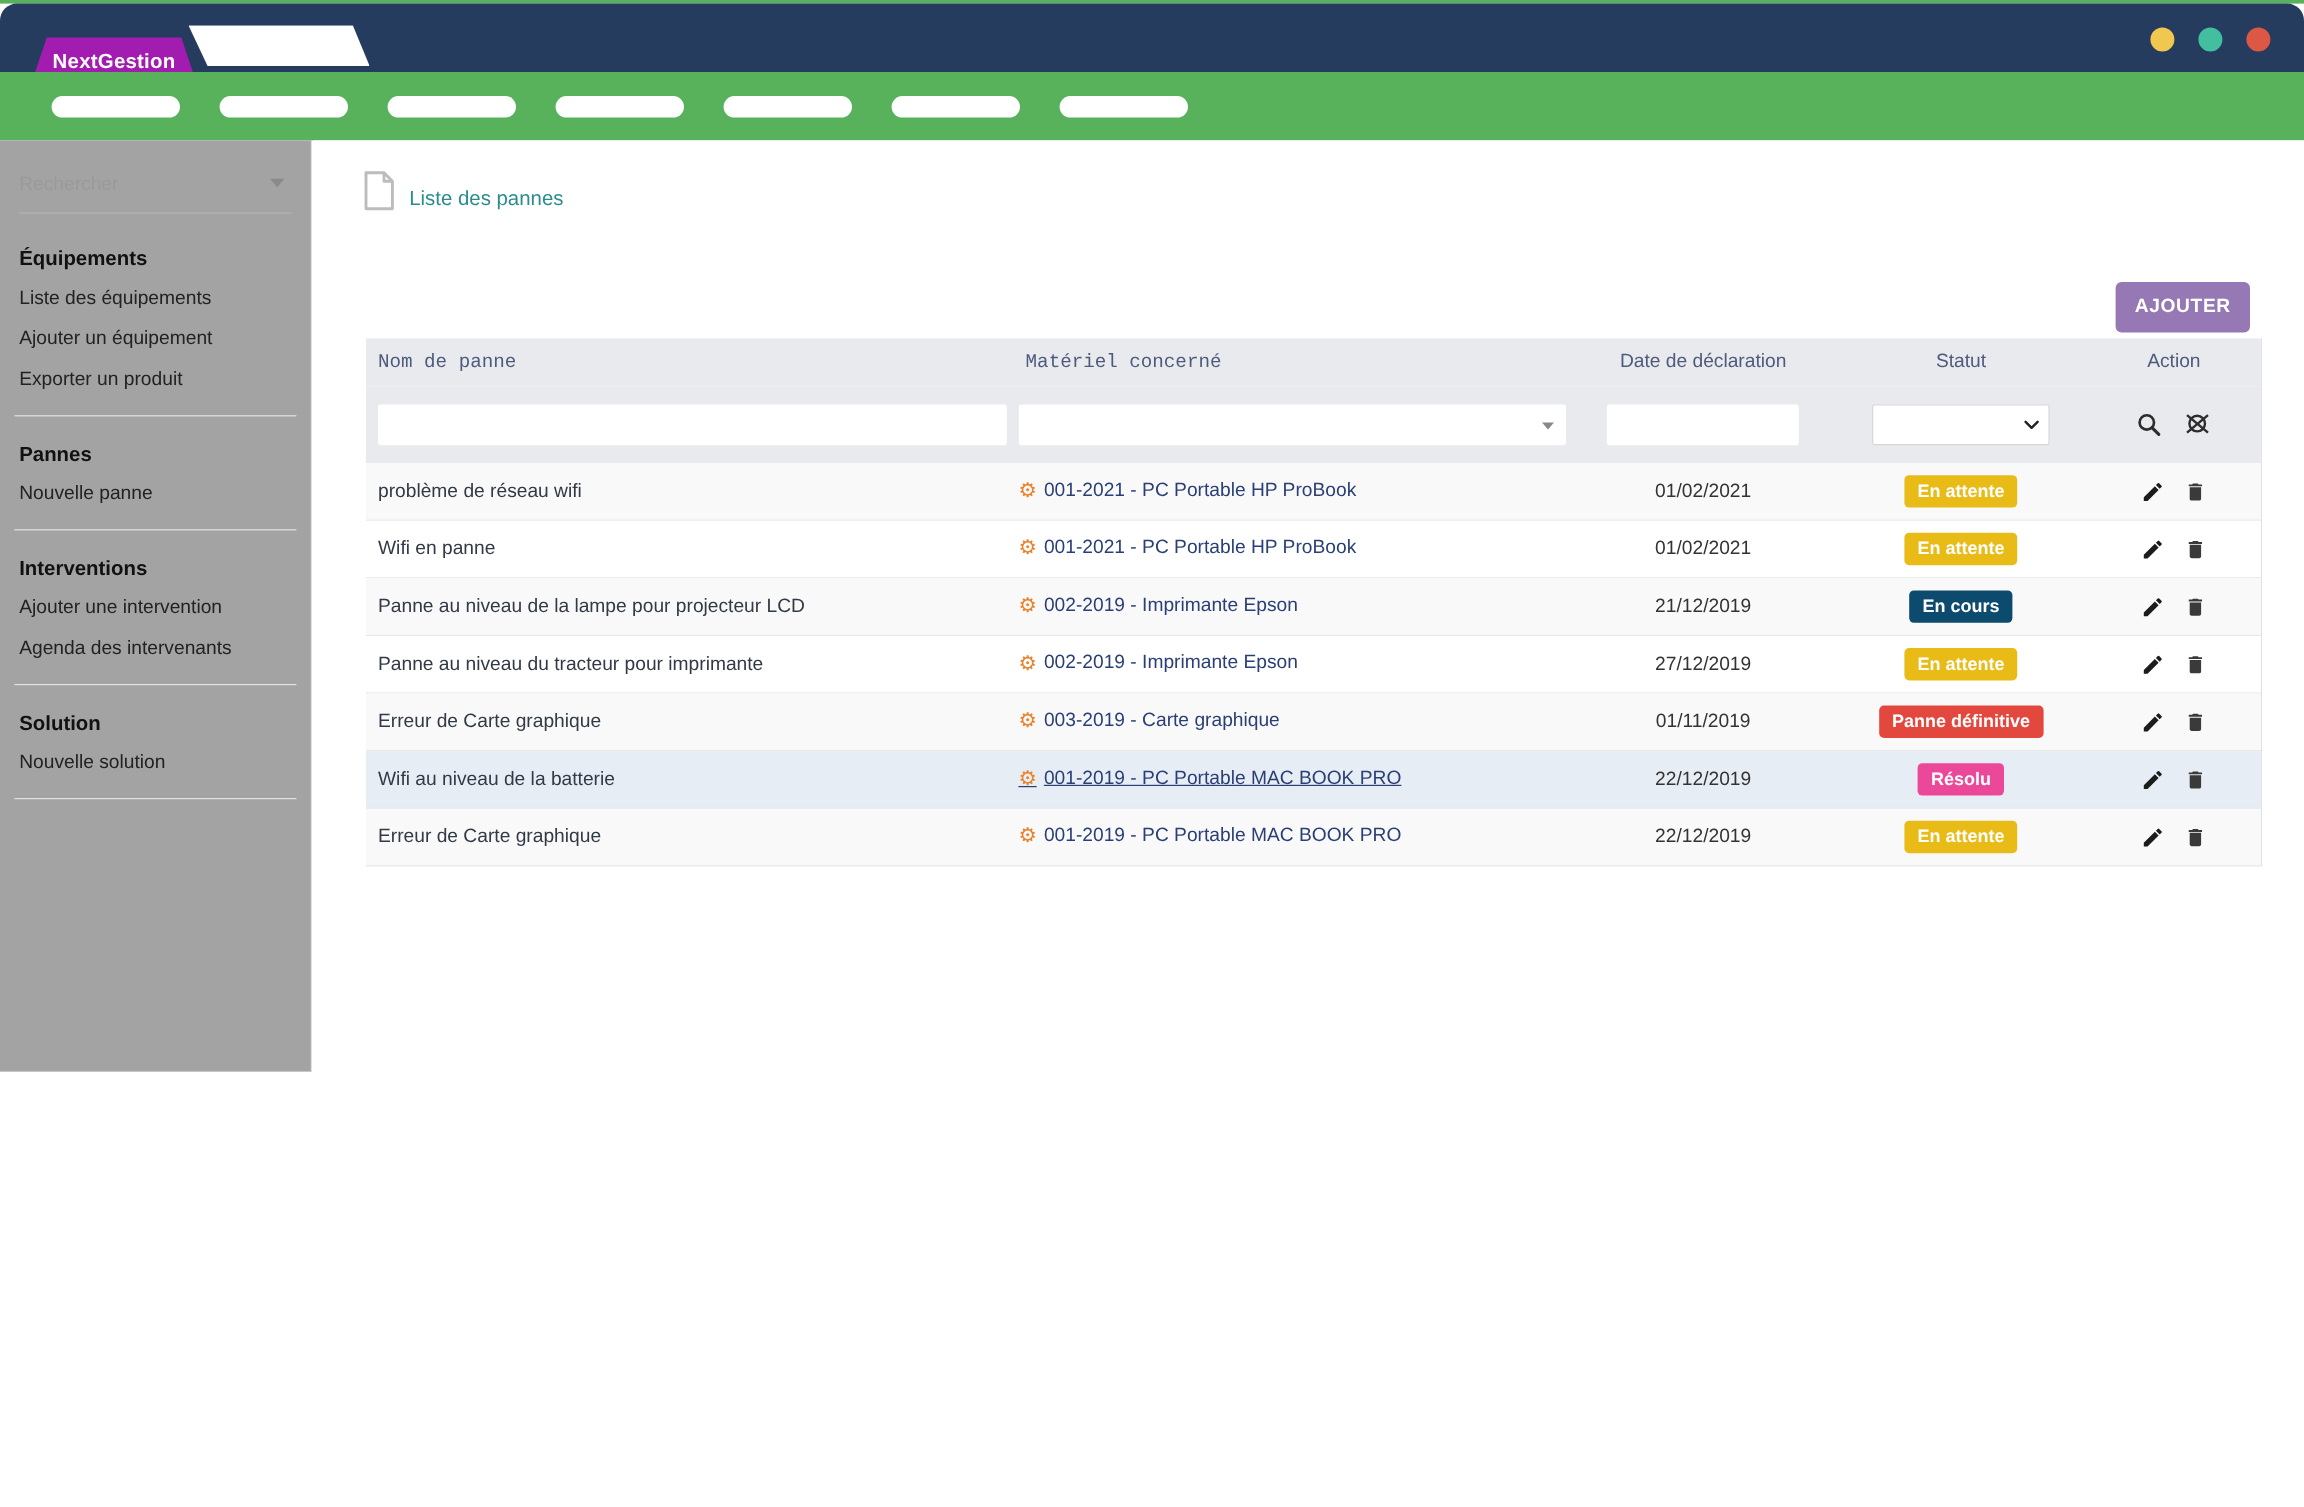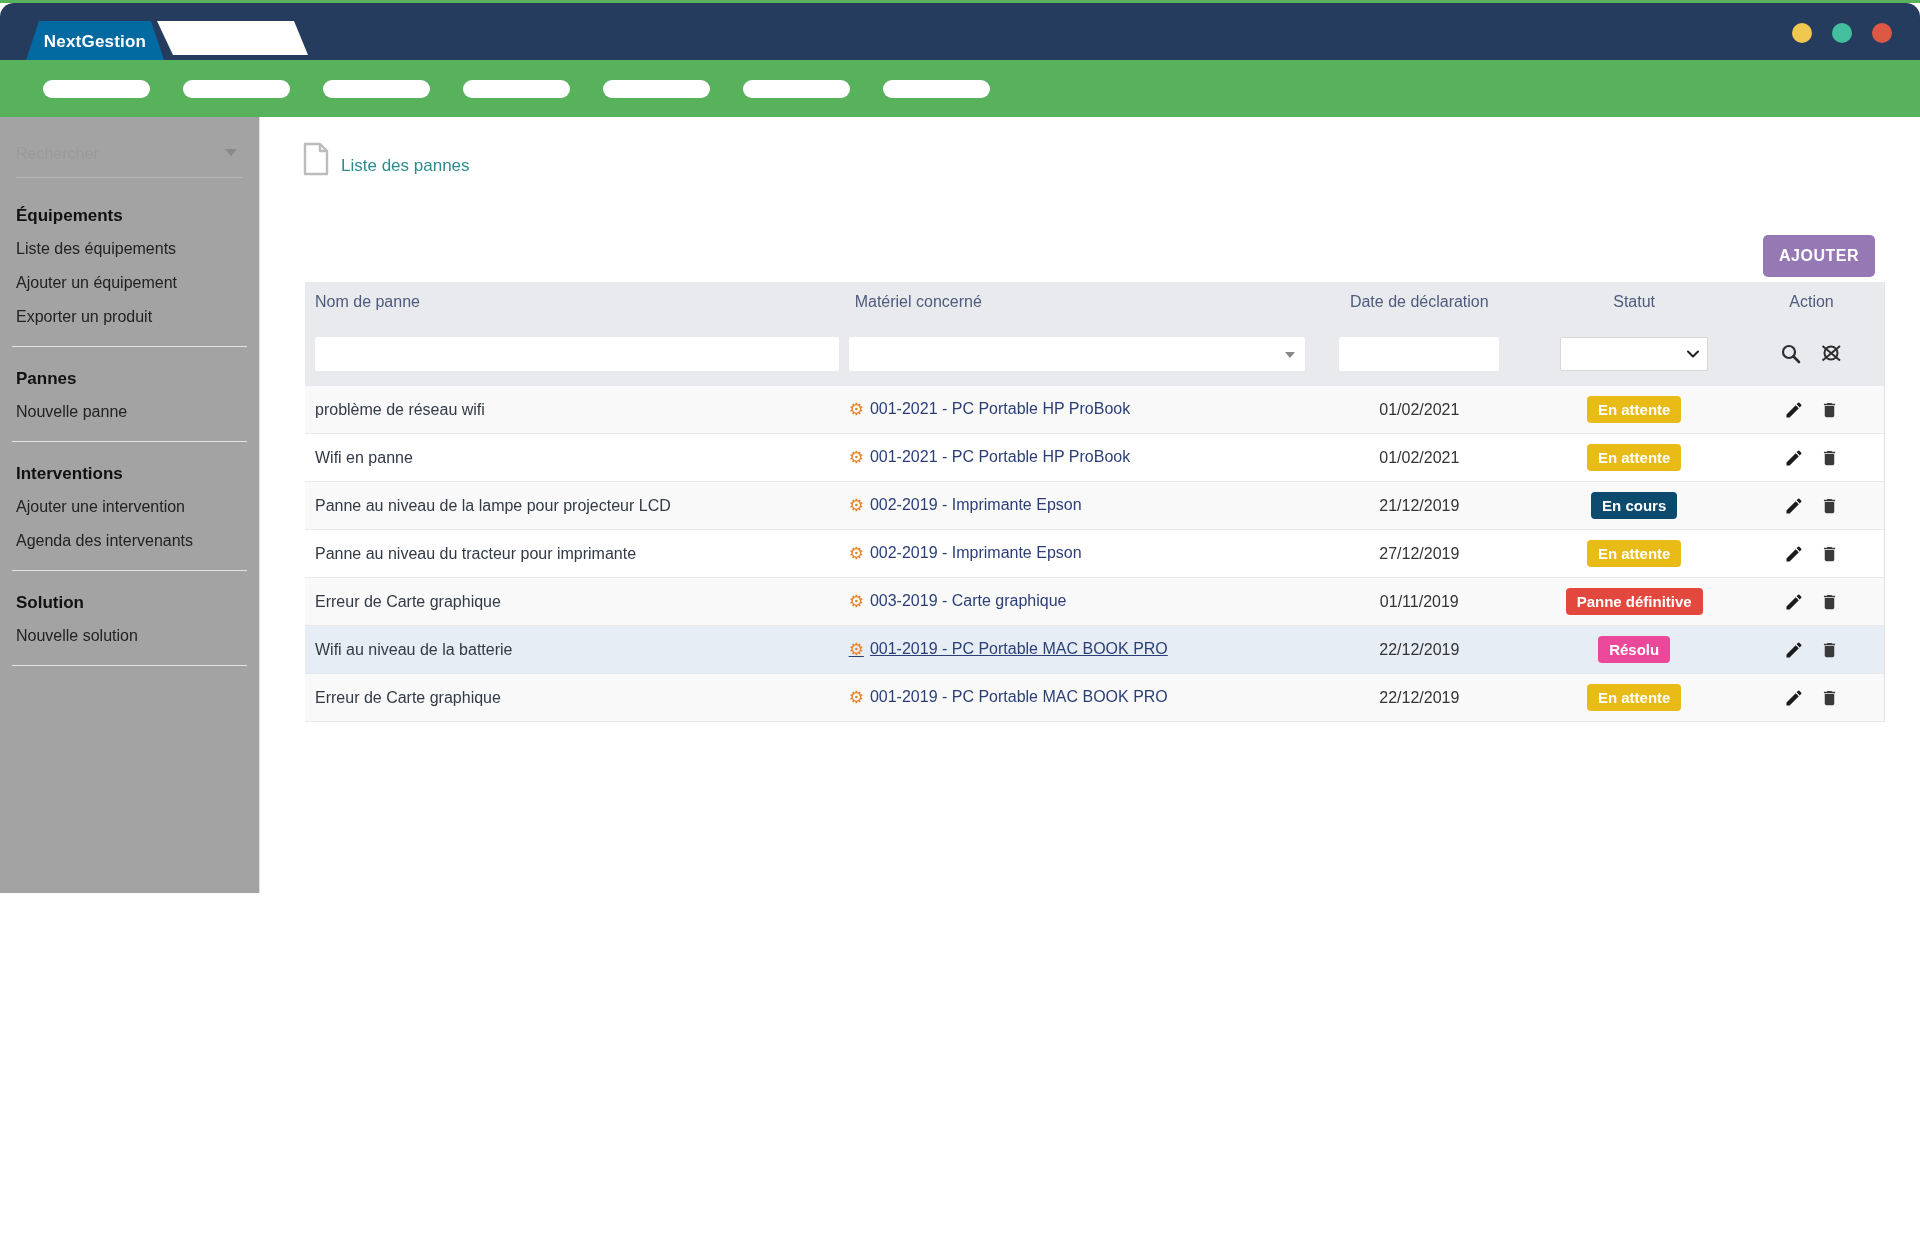--- a/index.html
+++ b/index.html
@@ -2,21 +2,21 @@
 <html><head>
 <meta charset="utf-8">
 <style>
   * { margin:0; padding:0; box-sizing:border-box; }
   html,body { width:1920px; height:1256px; background:#ffffff; font-family:"Liberation Sans", sans-serif; overflow:hidden; }
   .page { position:relative; width:1920px; height:1256px; background:#ffffff; }
 
   
   .top-greenline { position:absolute; left:0; top:0; width:1920px; height:3px; background:#58b15b; }
   .topbar { position:absolute; left:0; top:3px; width:1920px; height:57px; background:#263c5e; border-radius:14px 14px 0 0; }
-  .brand-tab { position:absolute; left:25px; top:18px; width:140px; height:42px; background:#0369a1;
+  .brand-tab { position:absolute; left:25px; top:28px; width:140px; height:42px; background:#a21caf;
                clip-path:polygon(14px 0, 126px 0, 140px 100%, 0 100%); display:flex; align-items:center; justify-content:center;
                color:#ffffff; font-size:17px; font-weight:bold; letter-spacing:.2px; }
   .white-para { position:absolute; left:157px; top:18px; width:151px; height:34px; background:#ffffff;
                 clip-path:polygon(0 0, 137px 0, 151px 100%, 16px 100%); }
   .win-controls { position:absolute; right:28px; top:20px; display:flex; gap:20px; }
   .win-dot { width:20px; height:20px; border-radius:50%; }
 
   .navbar { position:absolute; left:0; top:60px; width:1920px; height:57px; background:#58b15b;
             display:flex; align-items:center; padding-left:43px; gap:33px; }
   .nav-pill { width:107px; height:18px; border-radius:9px; background:#ffffff; }
@@ -37,21 +37,21 @@
   .page-title { color:#2b8c8e; font-size:17px; }
   .add-btn { position:absolute; right:45px; top:118px; width:112px; height:42px; background:#9678b5; color:#fff; border:none;
              border-radius:5px; font-size:16px; font-weight:bold; letter-spacing:.5px; cursor:pointer; font-family:"Liberation Sans",sans-serif; }
 
   .table-wrap { position:absolute; left:44px; top:165px; width:1580px; border-right:1px solid #dfe1e5; }
   .tr { display:flex; width:100%; }
   .col-name { width:540px; } .col-mat { width:465px; } .col-date { width:220px; text-align:center; }
   .col-stat { width:210px; text-align:center; } .col-act { width:145px; text-align:center; }
 
   .thead { background:#e9eaee; height:40px; align-items:center; color:#4e5b7c; font-size:16px; }
-  .thead .col-name, .thead .col-mat { padding-left:10px; }
+  .thead .col-name, .thead .col-mat { padding-left:10px;font-family:Liberation Mono, monospace; }
   .tfilter { background:#e9eaee; height:64px; align-items:center; }
   .f-input { height:34px; border:none; border-radius:2px; background:#fff; outline:none; font-size:15px; padding:0 8px; font-family:"Liberation Sans",sans-serif; }
   .f-name { width:524px; margin-left:10px; }
   .f-mat-wrap { position:relative; width:456px; margin-left:4px; }
   .f-mat { width:456px; }
   .sel2-caret { position:absolute; right:10px; top:15px; width:0; height:0; border-left:5px solid transparent; border-right:5px solid transparent; border-top:6px solid #888; }
   .f-date { width:160px; margin:0 auto; display:block; }
   .f-stat-wrap { position:relative; width:148px; margin:0 auto; }
   .f-stat { width:148px; border:1px solid #d7d7d7; border-radius:2px; }
   .stat-chevron { position:absolute; right:8px; top:10px; }

